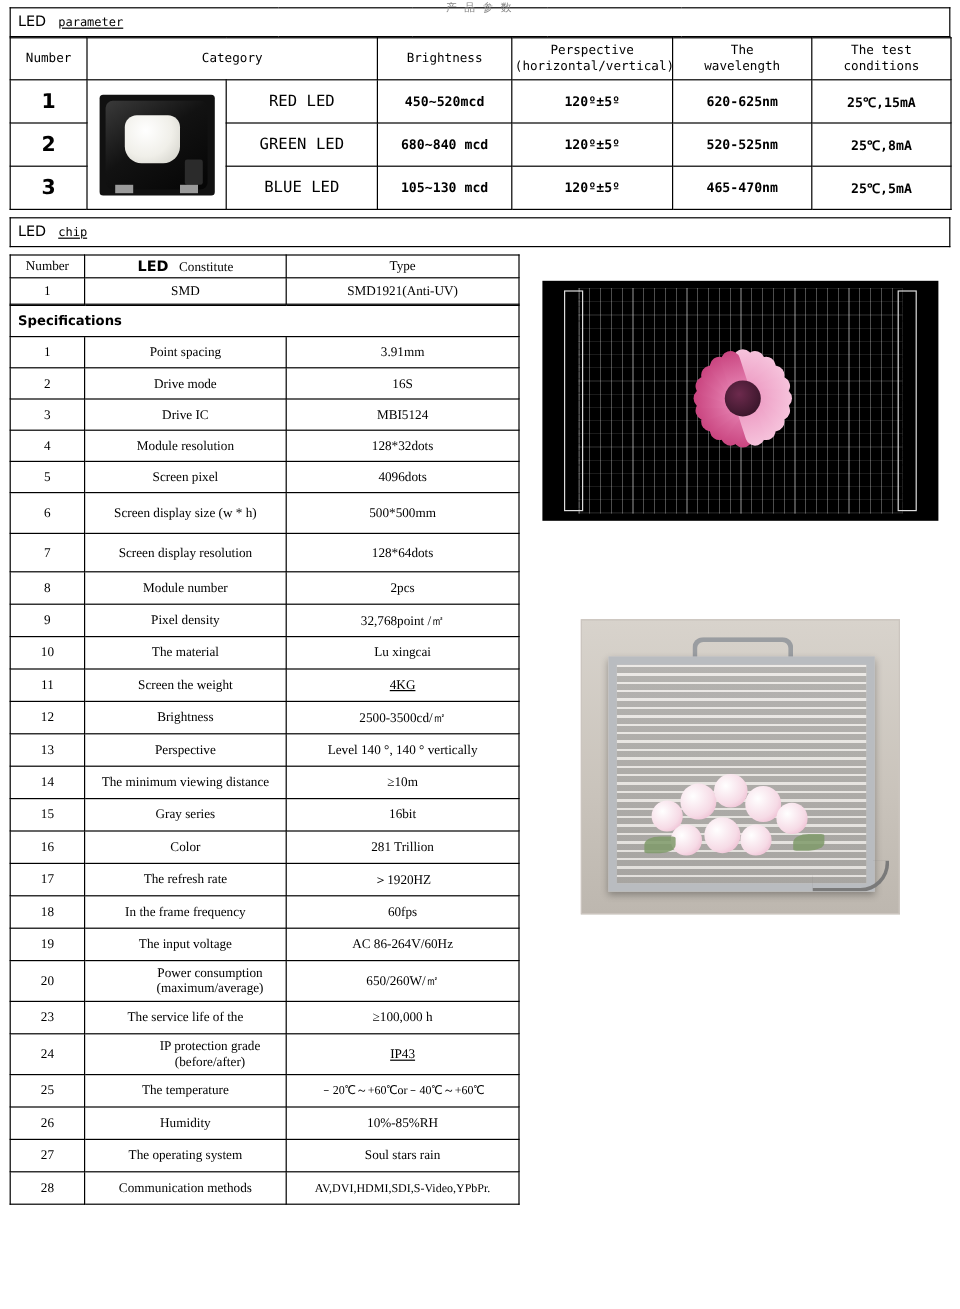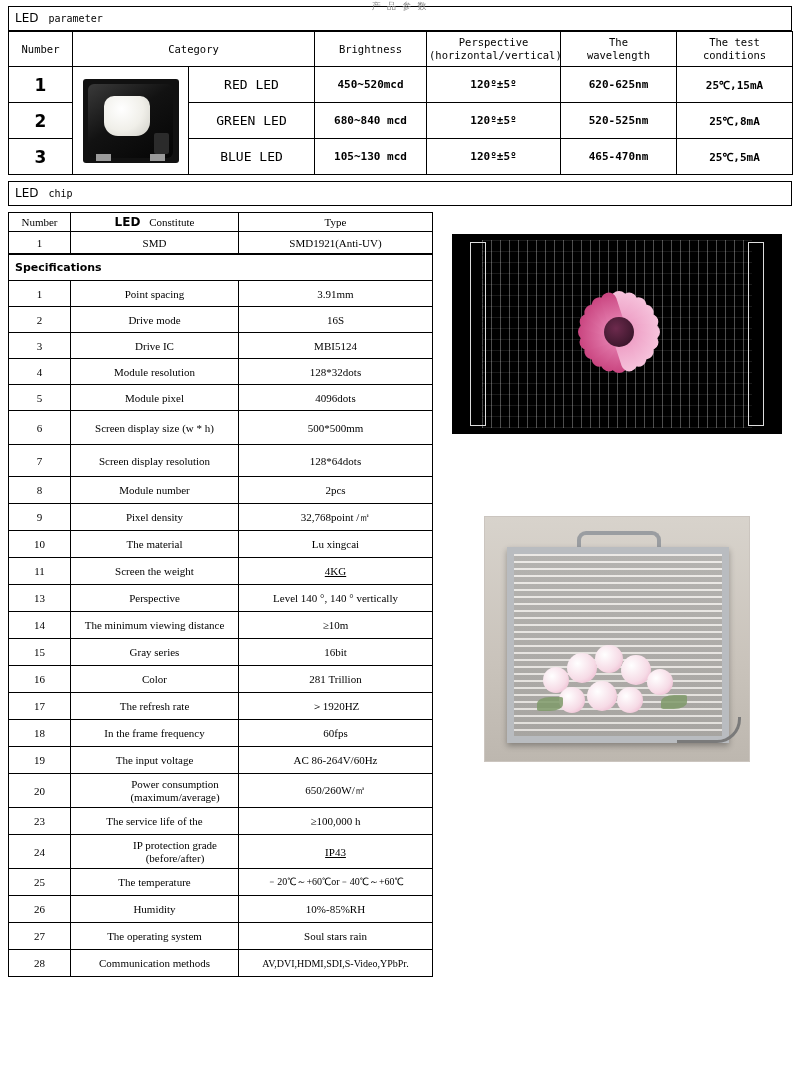--- a/index.html
+++ b/index.html
@@ -54,20 +54,21 @@
     font-size: 12px;
   }
   .sect-title-cjk {
     font-family: "DejaVu Sans", sans-serif;
     font-size: 12px;
   }
   .sect-title-en {
     font-family: "DejaVu Sans Mono", monospace;
     font-size: 10px;
     margin-left: 10px;
+    text-decoration: underline;
   }
   #param-table {
     width: 784px;
   }
   #param-table thead td {
     font-family: "DejaVu Sans Mono", monospace;
     font-size: 10.5px;
     line-height: 1.25;
     padding: 4px 2px;
   }
@@ -427,21 +428,21 @@
             <td class="col-item">Drive IC</td>
             <td class="col-val">MBI5124</td>
           </tr>
           <tr>
             <td class="col-no">4</td>
             <td class="col-item">Module resolution</td>
             <td class="col-val">128*32dots</td>
           </tr>
           <tr>
             <td class="col-no">5</td>
-            <td class="col-item">Module pixel</td>
+            <td class="col-item">Screen pixel</td>
             <td class="col-val">4096dots</td>
           </tr>
           <tr style="height:34px">
             <td class="col-no">6</td>
             <td class="col-item">Screen display size (w * h)</td>
             <td class="col-val">500*500mm</td>
           </tr>
           <tr style="height:32px">
             <td class="col-no">7</td>
             <td class="col-item">Screen display resolution</td>
@@ -459,20 +460,25 @@
           </tr>
           <tr style="height:27px">
             <td class="col-no">10</td>
             <td class="col-item">The material</td>
             <td class="col-val">Lu xingcai</td>
           </tr>
           <tr style="height:27px">
             <td class="col-no">11</td>
             <td class="col-item">Screen the weight</td>
             <td class="col-val underline">4KG</td>
+          </tr>
+          <tr style="height:27px">
+            <td class="col-no">12</td>
+            <td class="col-item">Brightness</td>
+            <td class="col-val">2500-3500cd/㎡</td>
           </tr>
           <tr style="height:27px">
             <td class="col-no">13</td>
             <td class="col-item">Perspective</td>
             <td class="col-val">Level 140 °, 140 °  vertically</td>
           </tr>
           <tr style="height:27px">
             <td class="col-no">14</td>
             <td class="col-item">The minimum viewing distance</td>
             <td class="col-val">≥10m</td>

